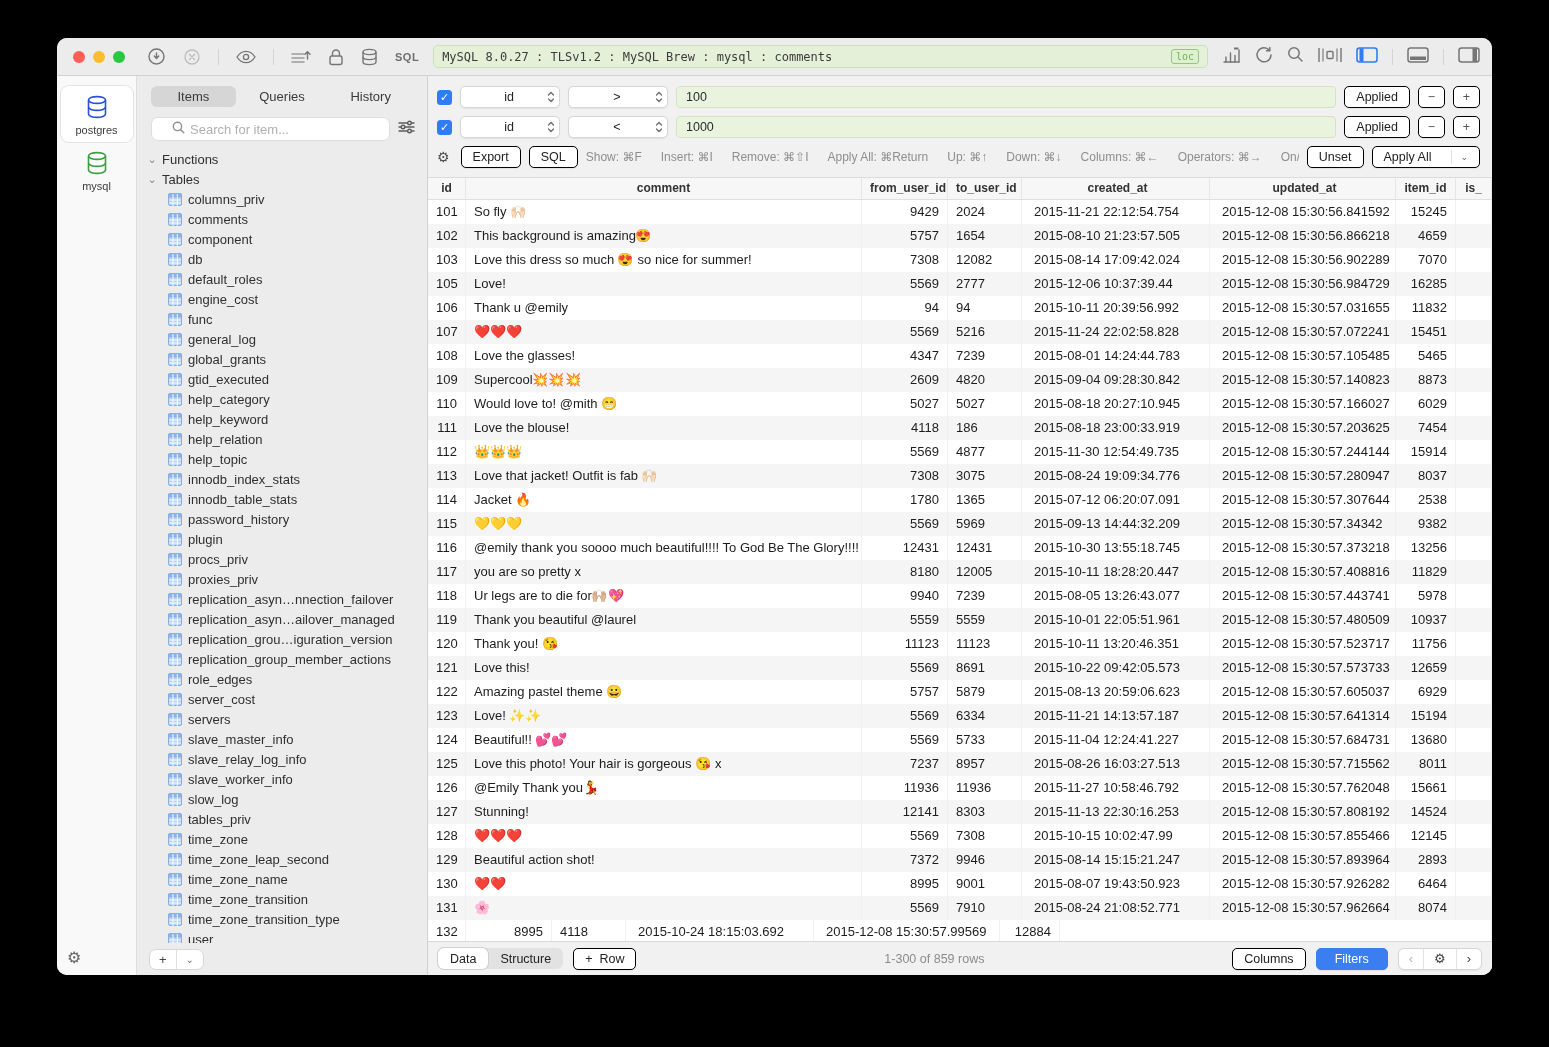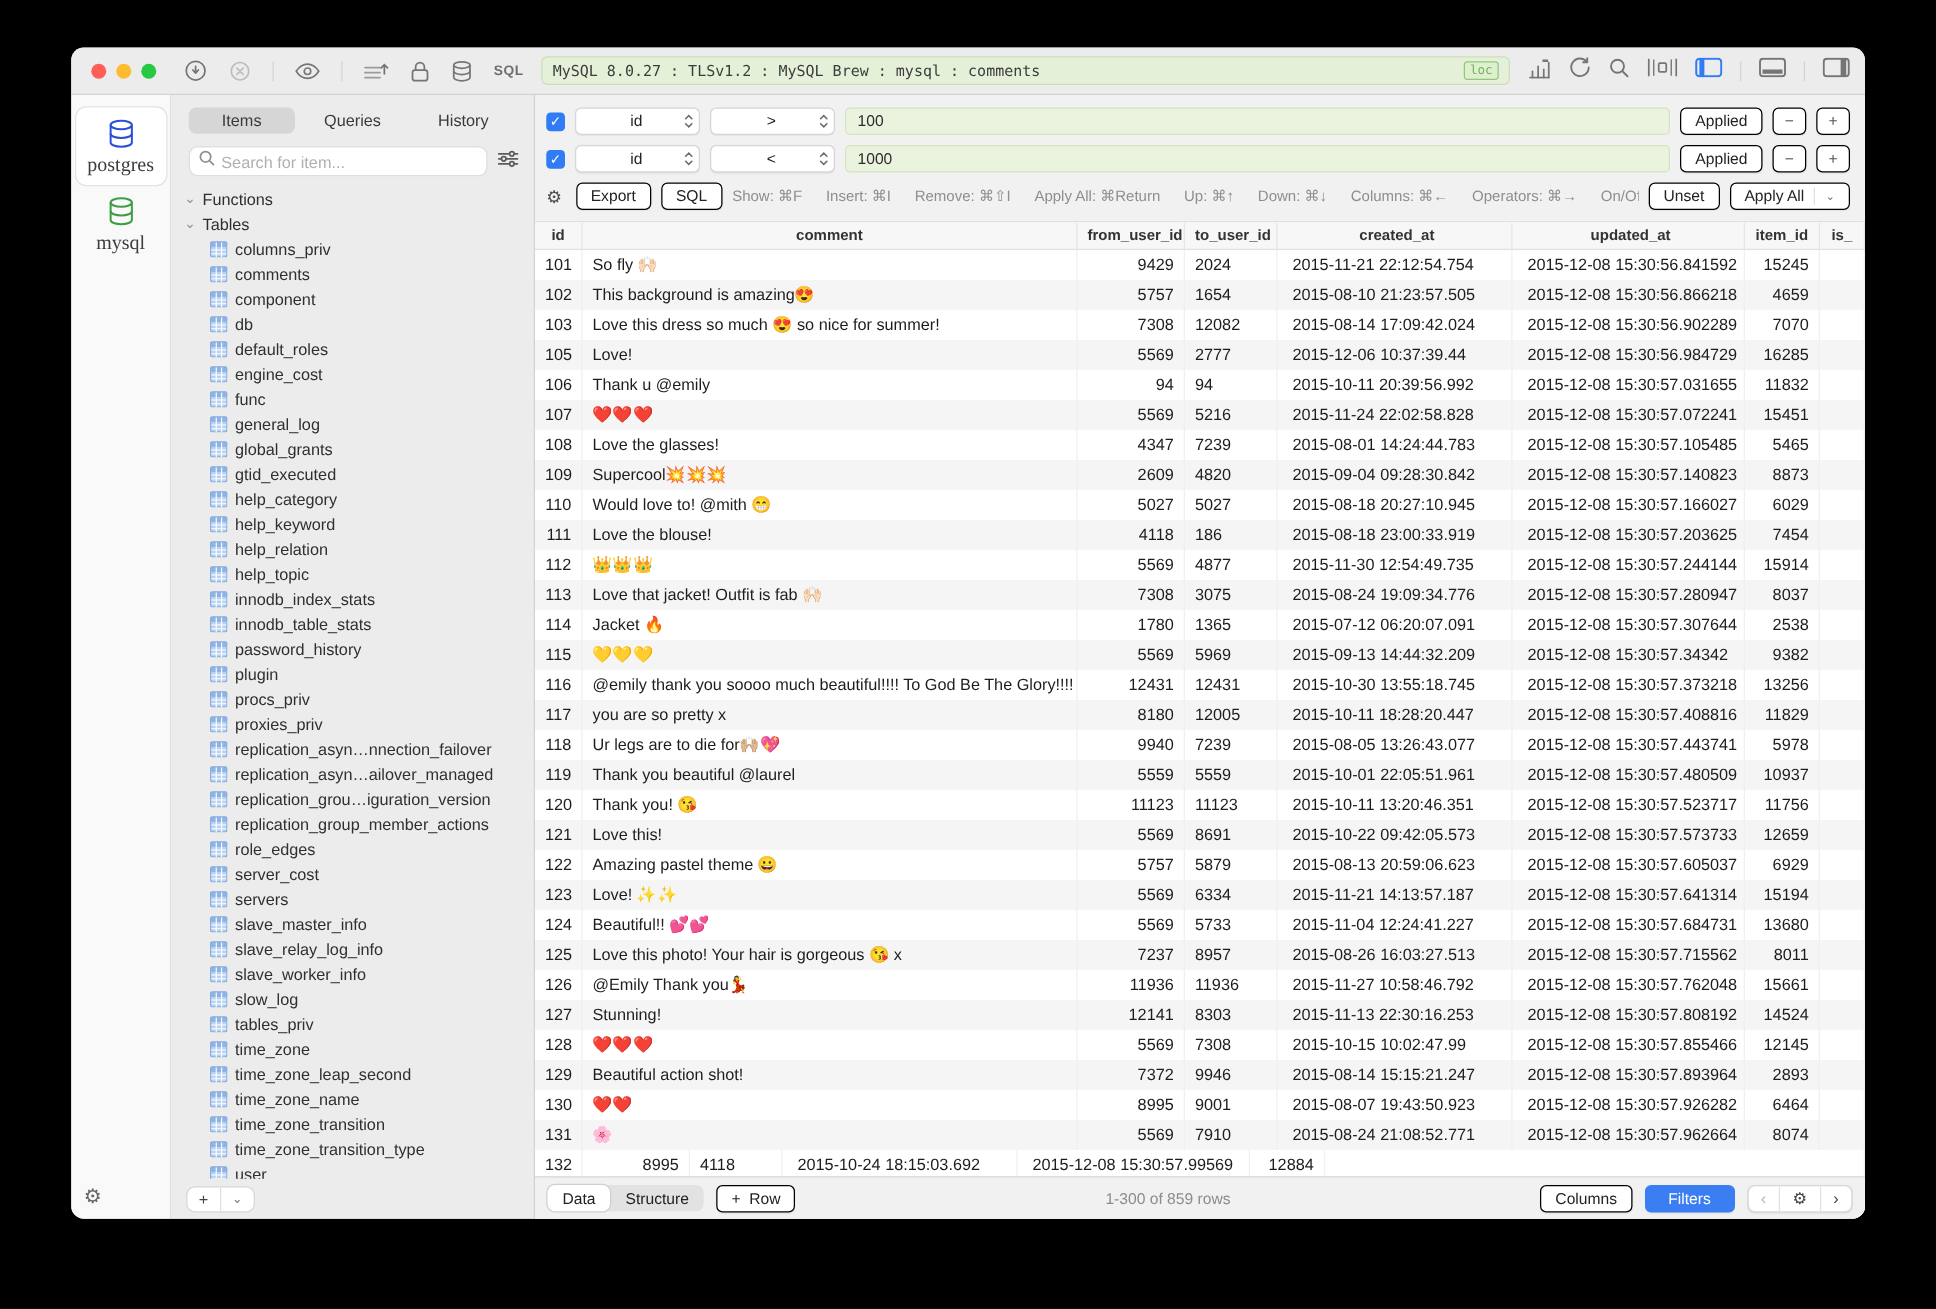--- a/index.html
+++ b/index.html
@@ -28,32 +28,32 @@
 
   
   .body { flex:1; display:flex; min-height:0; }
 
   
   .rail { width:80px; flex:none; background:#f9f9f9; border-right:1px solid #ddd;
     display:flex; flex-direction:column; align-items:center; padding-top:10px; position:relative; }
   .rail-item { width:72px; border-radius:8px; padding:8px 0 6px; display:flex; flex-direction:column;
     align-items:center; gap:4px; cursor:default; }
   .rail-item.active { background:#fff; box-shadow:0 0 0 1px #e3e3e3; }
-  .rail-label { font-size:16px; color:#3d3d3d;font-family:Liberation Serif, serif; }
+  .rail-label { font-size:11px; color:#3d3d3d; }
   .rail-gear { position:absolute; left:10px; bottom:8px; font-size:16px; color:#666; }
 
   
   .sidebar { width:291px; flex:none; background:#ececec; border-right:1px solid #d2d2d2;
     display:flex; flex-direction:column; min-height:0; }
   .sb-tabs { display:flex; align-items:center; padding:10px 14px 6px; gap:4px; }
   .sb-tab { flex:1; text-align:center; font-size:13px; color:#3a3a3a; padding:3px 0; border-radius:6px; }
   .sb-tab.active { background:#d6d6d6; }
   .sb-search-row { display:flex; align-items:center; gap:8px; padding:4px 12px 8px 14px; }
   .search-box { flex:1; height:24px; background:#fff; border:1px solid #dedede; border-radius:7px;
-    display:flex; align-items:center; padding:0 7px; gap:5px; }
+    display:flex; align-items:center; padding:0 20px; gap:5px; }
   .search-box input { border:0; outline:0; flex:1; font-size:13px; color:#333; background:transparent;
     font-family:"Liberation Sans",sans-serif; }
   .search-box input::placeholder { color:#b0b0b0; }
   .tree { flex:1; overflow:hidden; padding:0 6px 0 10px; }
   .tree-group { display:flex; align-items:center; gap:5px; height:20px; font-size:13px; color:#2f2f2f; }
   .tree-chev { color:#8a8a8a; font-size:11px; width:10px; text-align:center; line-height:10px; }
   .tree-item { display:flex; align-items:center; gap:6px; height:20px; padding-left:21px;
     font-size:13px; color:#2f2f2f; white-space:nowrap; }
   .sb-bottom { flex:none; height:32px; display:flex; align-items:center; padding:0 12px; }
   .add-split { display:flex; align-items:center; background:#fff; border:1px solid #d7d7d7;
@@ -79,21 +79,21 @@
   .stepper { display:flex; flex-direction:column; align-items:center; line-height:5px; color:#6a6a6a; font-size:7px; }
   .value-input { flex:1; height:22px; background:#eaf3de; border:1px solid #d5e4c0; border-radius:4px;
     padding:0 9px; font-size:12.5px; color:#2c2c2c; outline:none; font-family:"Liberation Sans",sans-serif; }
   button.std { height:22px; background:#fff; border:1px solid #000000; border-radius:5px; padding:0 11px;
     font-size:12.5px; color:#222; box-shadow:0 .5px 1px rgba(0,0,0,.06);
     font-family:"Liberation Sans",sans-serif; }
   button.round { width:27px; padding:0; color:#555; }
   .f-actions { display:flex; align-items:center; gap:8px; height:24px; }
   .gear-sm { font-size:14px; color:#4d4d4d; margin-right:3px; }
   .shortcuts { flex:1; display:flex; gap:19px; font-size:12px; color:#8e8e8e; white-space:nowrap; overflow:hidden; }
-  .applyall { display:flex; align-items:center; gap:8px; padding:0 9px 0 18px; }
+  .applyall { display:flex; align-items:center; gap:20px; padding:0 9px 0 18px; }
   .applyall .chev { font-size:9px; color:#666; border-left:1px solid #e0e0e0; padding-left:8px; height:14px;
     display:flex; align-items:center; }
 
   
   .grid { flex:1; min-height:0; display:flex; flex-direction:column; background:#fff; overflow:hidden; }
   .hdr { flex:none; height:22px; display:flex; background:#f7f7f7; border-bottom:1px solid #e0e0e0; }
   .hdr .cell { font-size:12px; font-weight:bold; color:#333; text-align:center; line-height:21px;
     border-right:1px solid #e6e6e6; overflow:hidden; white-space:nowrap; }
   .rows { flex:1; overflow:hidden; }
   .row { display:flex; height:24px; }

